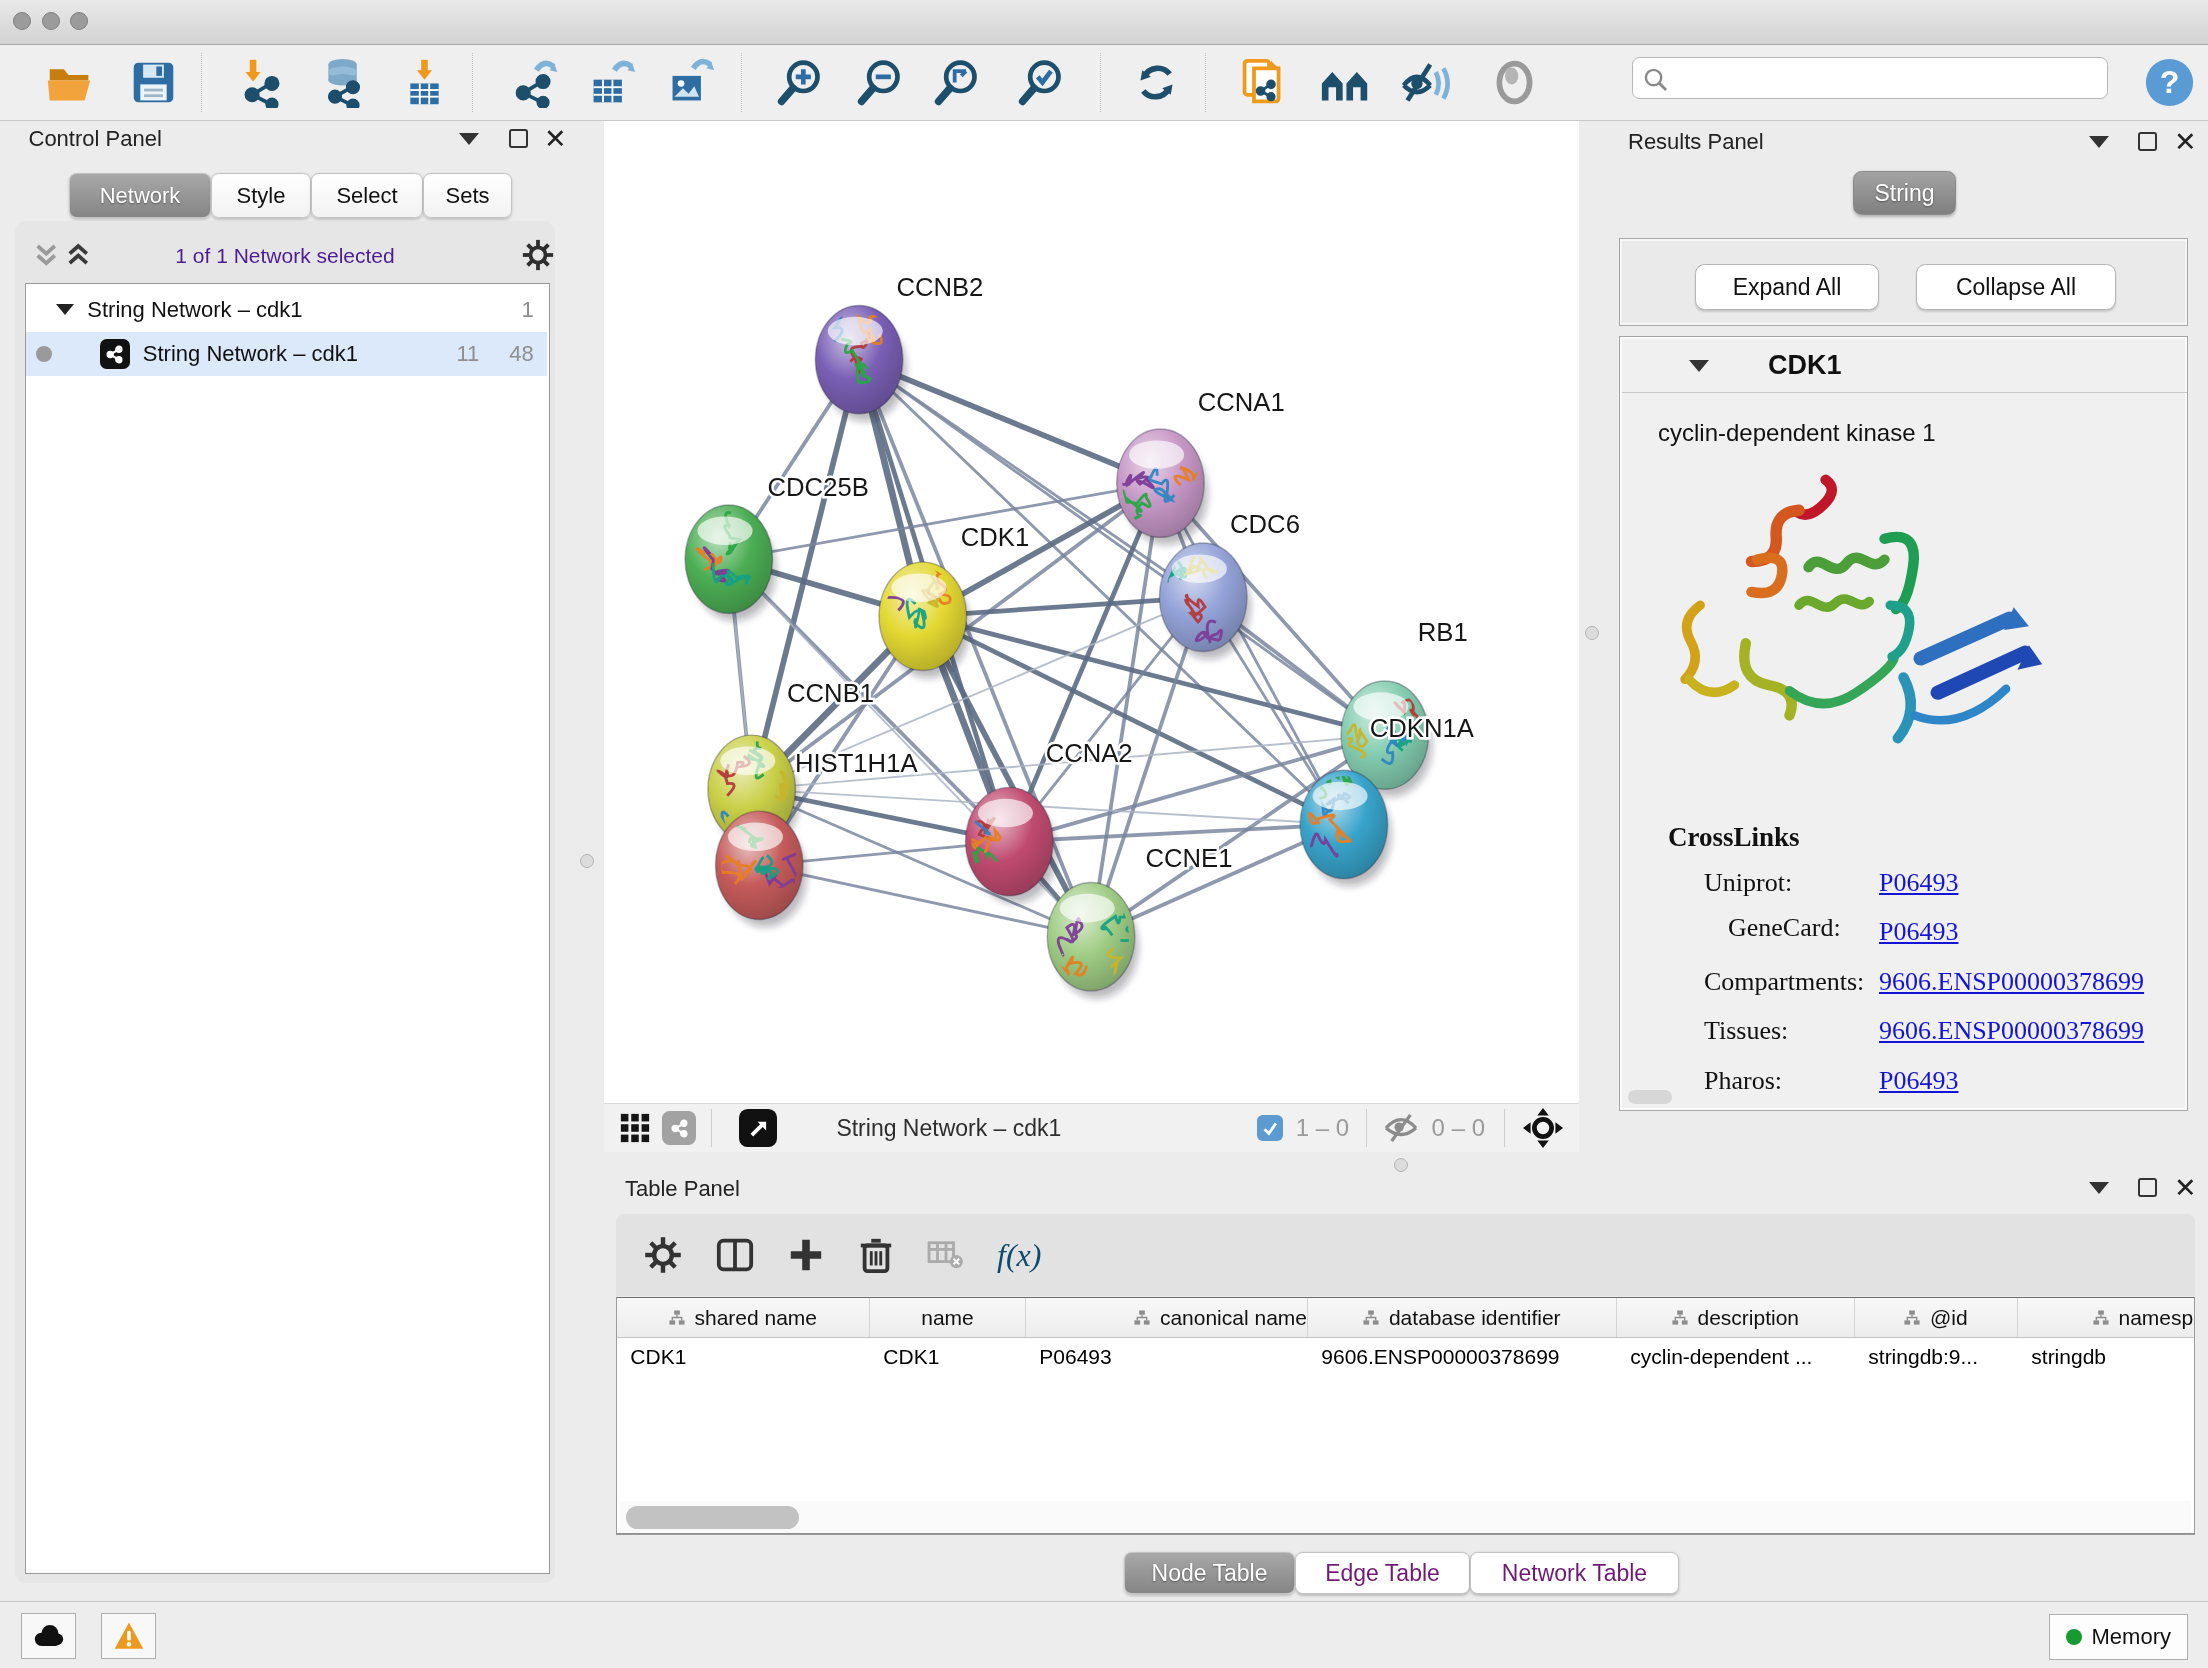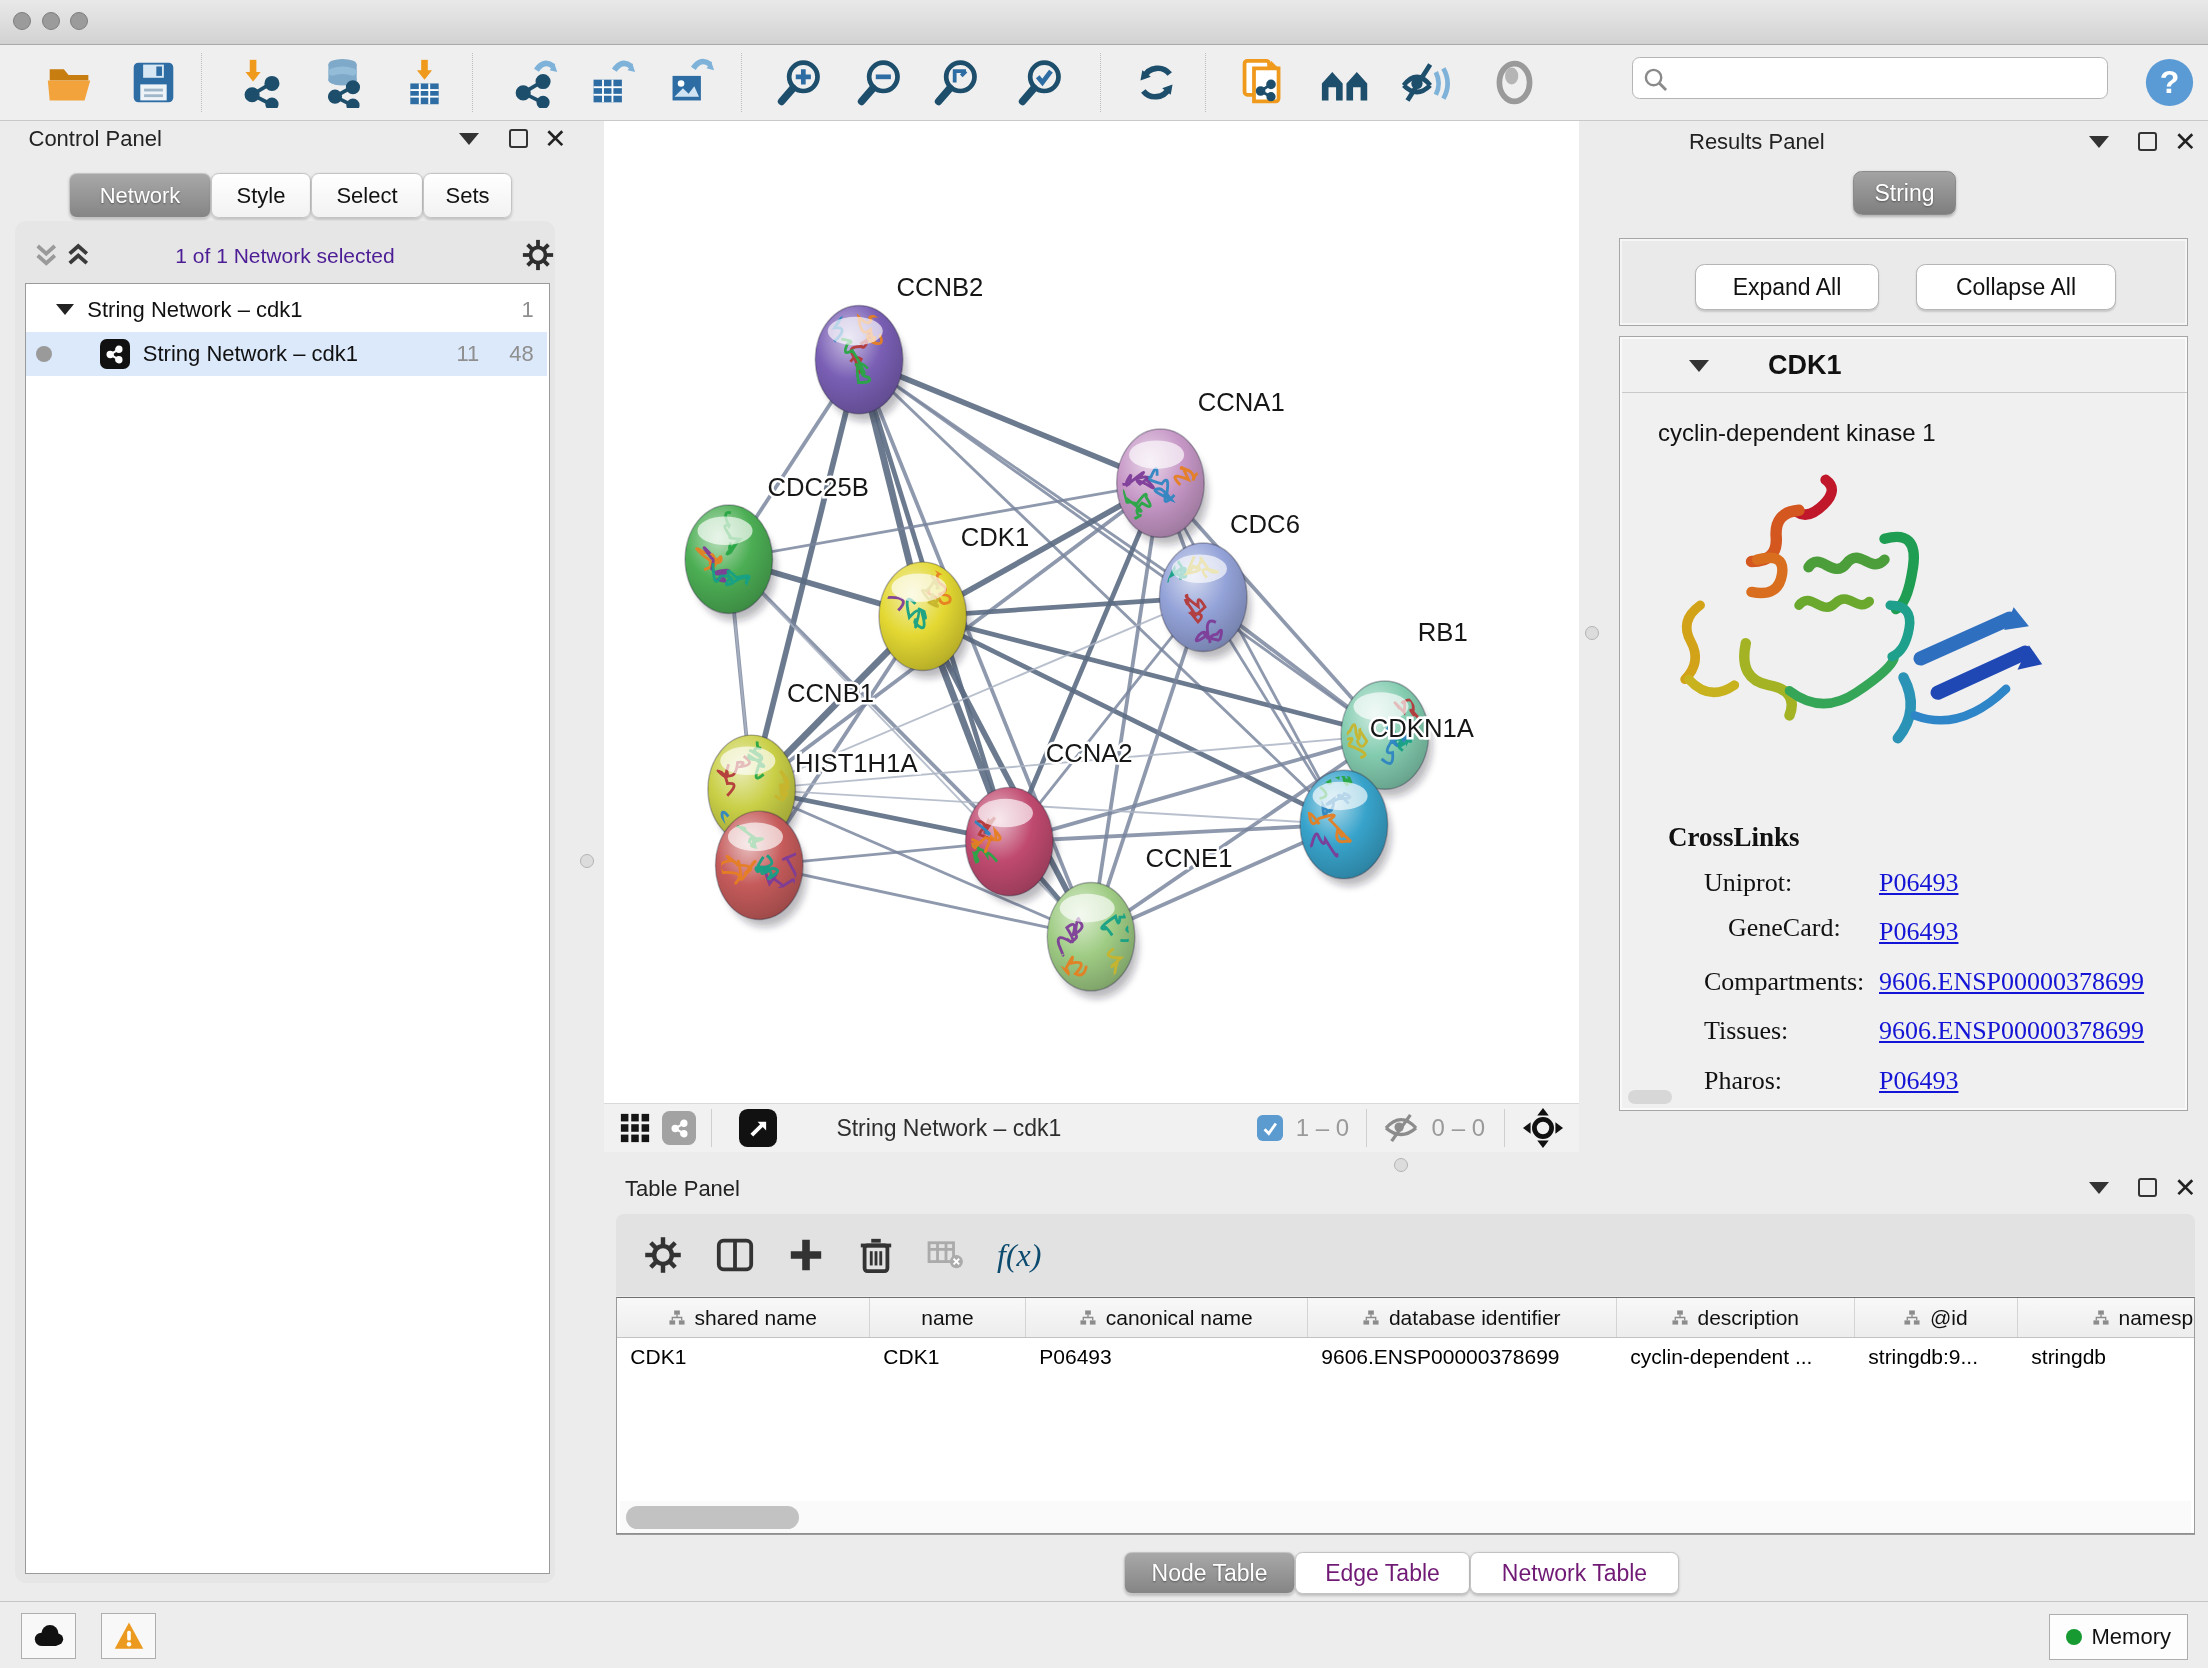--- a/index.html
+++ b/index.html
@@ -662,21 +662,21 @@
     <span class="gray-count" style="margin-left:11.4px">0 – 0</span>
     <div class="nb-sep" style="margin-left:19px"></div>
     <svg style="margin-left:17px; margin-right:15px" width="42" height="42" viewBox="0 0 44 44">
         <circle cx="22" cy="22" r="9" stroke="#111" stroke-width="5" fill="none"></circle>
         <path d="M22 1l6 8H16zM22 43l-6-8h12zM1 22l8-6v12zM43 22l-8 6V16z" fill="#111"></path>
       </svg>
   </div>
 </div>
 
 <div>
-  <div class="abs panel-title" style="left:1689px; top:129px">Results Panel</div>
+  <div class="abs panel-title" style="left:1628px; top:129px">Results Panel</div>
   <div class="abs pt-caret" style="left:2089px; top:136px"></div>
   <div class="abs pt-float" style="left:2138px; top:132px"></div>
   <div class="abs pt-close" style="left:2174px; top:132px">✕</div>
 
   <div id="rp-string-tab" class="abs">String</div>
 
   <div id="rp-expand-box" class="abs">
     <div class="rp-btn" style="left:75px; width:184px">Expand All</div>
     <div class="rp-btn" style="left:296px; width:200px">Collapse All</div>
   </div>
@@ -786,21 +786,21 @@
             </g>
             <g stroke="#8c8c8c" stroke-width="1.4" fill="none">
               <path d="M8.5 5v3M3.5 11V8h10v3"></path>
             </g>
           </svg>
           <span>shared name</span>
         </div>
         <div class="th" style="width: 156px;">
           <span>name</span>
         </div>
-        <div class="th" style="width: 282px;">
+        <div class="th" style="width: 282px; justify-content: flex-end;">
           <svg width="16" height="16" viewBox="0 0 17 17">
             <g fill="#8c8c8c">
               <rect x="5.5" y="0.5" width="6" height="4.5"></rect>
               <rect x="0.5" y="11" width="6" height="4.5"></rect>
               <rect x="10.5" y="11" width="6" height="4.5"></rect>
             </g>
             <g stroke="#8c8c8c" stroke-width="1.4" fill="none">
               <path d="M8.5 5v3M3.5 11V8h10v3"></path>
             </g>
           </svg>

